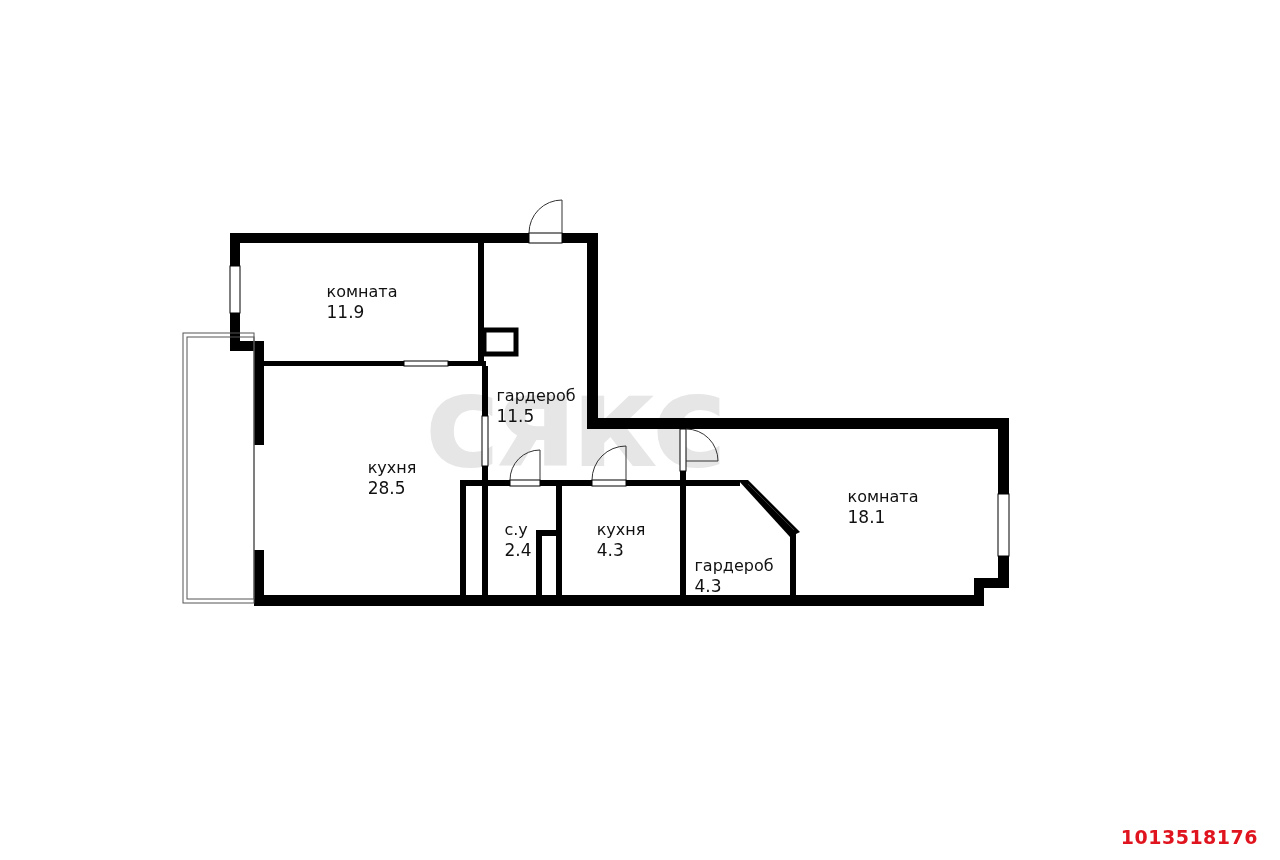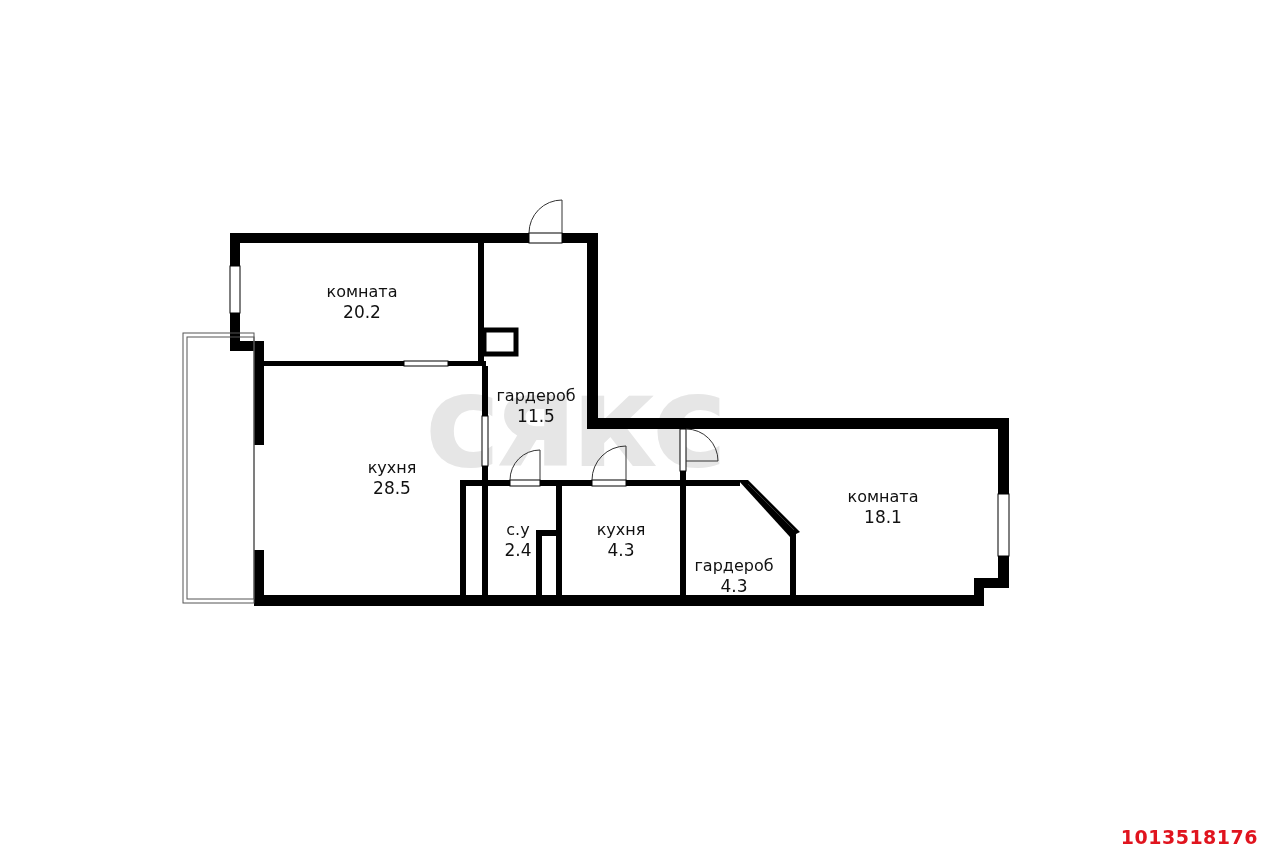--- a/index.html
+++ b/index.html
@@ -1,18 +1,18 @@
 <!DOCTYPE html>
 <html><head>
 <meta charset="utf-8">
 <style>
   html, body { margin:0; padding:0; background:#ffffff; }
   body { width:1280px; height:860px; position:relative; overflow:hidden; font-family:"DejaVu Sans", sans-serif; }
   #plan { position:absolute; left:0; top:0; }
-  .room-label { position:absolute; text-align:center; color:#111; font-size:16px; line-height:20px; transform:translateX(-50%); }
+  .room-label { position:absolute; text-align:left; color:#111; font-size:16px; line-height:20px; transform:translateX(-50%); }
   .room-label .area { display:block; font-size:17px; }
   .listing-id { position:absolute; right:22px; bottom:12px; color:#e0141e; font-weight:bold; font-size:19px; font-family:"DejaVu Sans", sans-serif; letter-spacing:0.5px;text-align:center; }
   .watermark { position:absolute; left:425px; top:358px; font-family:"DejaVu Sans", sans-serif; font-weight:bold; font-size:128px; color:#e6e6e6; letter-spacing:-6px; line-height:1; }
 </style>
 </head>
 <body>
 
 <div class="watermark">сякс</div>
 
 <svg id="plan" width="1280" height="860">
@@ -79,21 +79,21 @@
 
   <g fill="none" stroke="#333" stroke-width="1">
     <path d="M529 233 A33 33 0 0 1 562 200 L562 233"></path>
     <path d="M510 480 A30 30 0 0 1 540 450 L540 480"></path>
     <path d="M592 480 A34 34 0 0 1 626 446 L626 480"></path>
     <path d="M686 429 A32 32 0 0 1 718 461 L686 461"></path>
     <path d="M748 484 L794 530"></path>
   </g>
 </svg>
 
-<div class="room-label" style="left:362px;top:282px"><span>комната</span><span class="area">20.2</span></div>
+<div class="room-label" style="left:362px;top:282px"><span>комната</span><span class="area">11.9</span></div>
 <div class="room-label" style="left:536px;top:386px"><span>гардероб</span><span class="area">11.5</span></div>
 <div class="room-label" style="left:392px;top:458px"><span>кухня</span><span class="area">28.5</span></div>
 <div class="room-label" style="left:518px;top:520px"><span>с.у</span><span class="area">2.4</span></div>
 <div class="room-label" style="left:621px;top:520px"><span>кухня</span><span class="area">4.3</span></div>
 <div class="room-label" style="left:734px;top:556px"><span>гардероб</span><span class="area">4.3</span></div>
 <div class="room-label" style="left:883px;top:487px"><span>комната</span><span class="area">18.1</span></div>
 
 <div class="listing-id">1013518176</div>
 
 </body></html>

